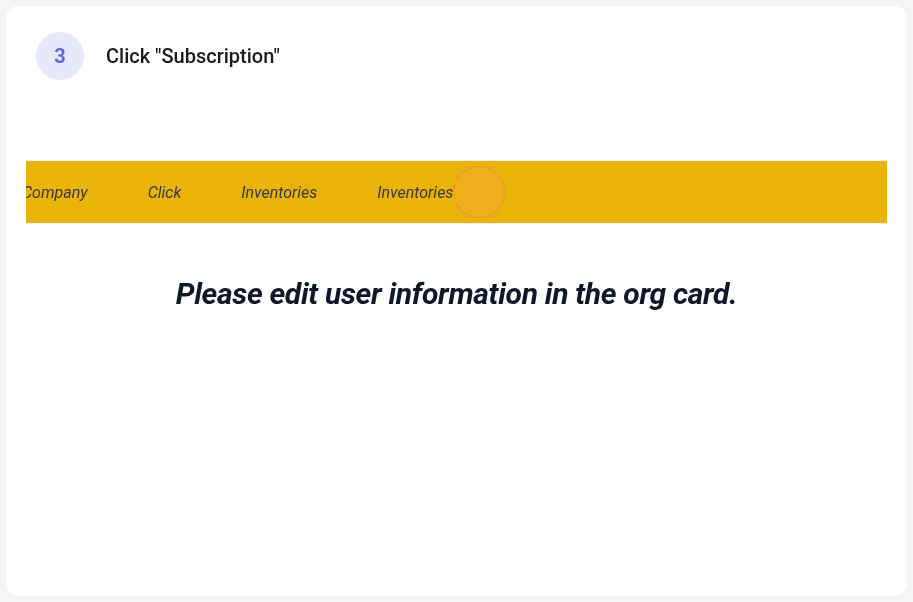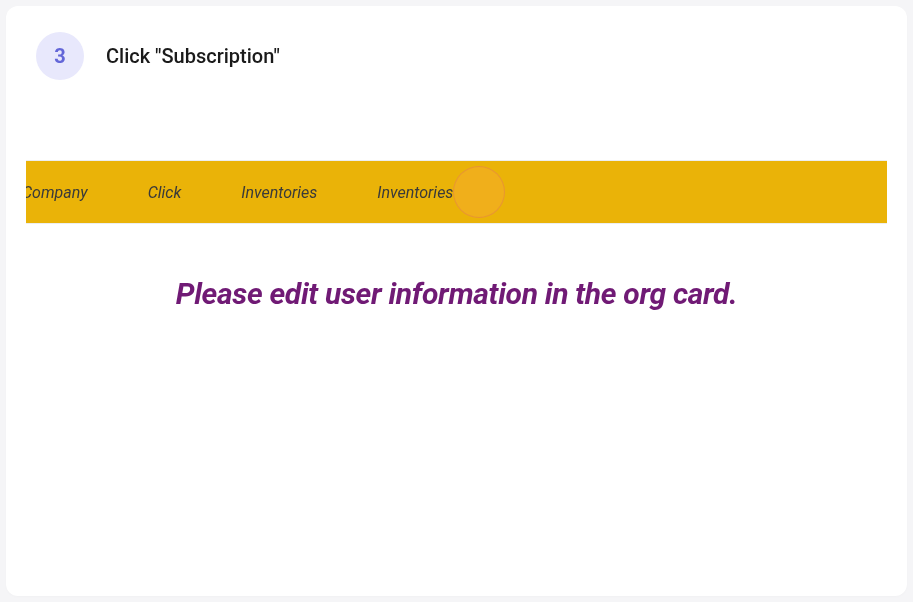--- a/index.html
+++ b/index.html
@@ -82,21 +82,21 @@
       border: 1px solid rgba(230, 140, 60, 0.7);
       top: 6px;
       left: 427px;
       pointer-events: none;
     }
     .message {
       text-align: center;
       font-size: 30px;
       font-weight: 700;
       font-style: italic;
-      color: #701a75;
+      color: #0f172a;
       margin-top: 52px;
       letter-spacing: -0.3px;
     }
   </style>
 </head>
 <body>
 
 <div class="card">
   <div class="header">
     <div class="step-badge">

